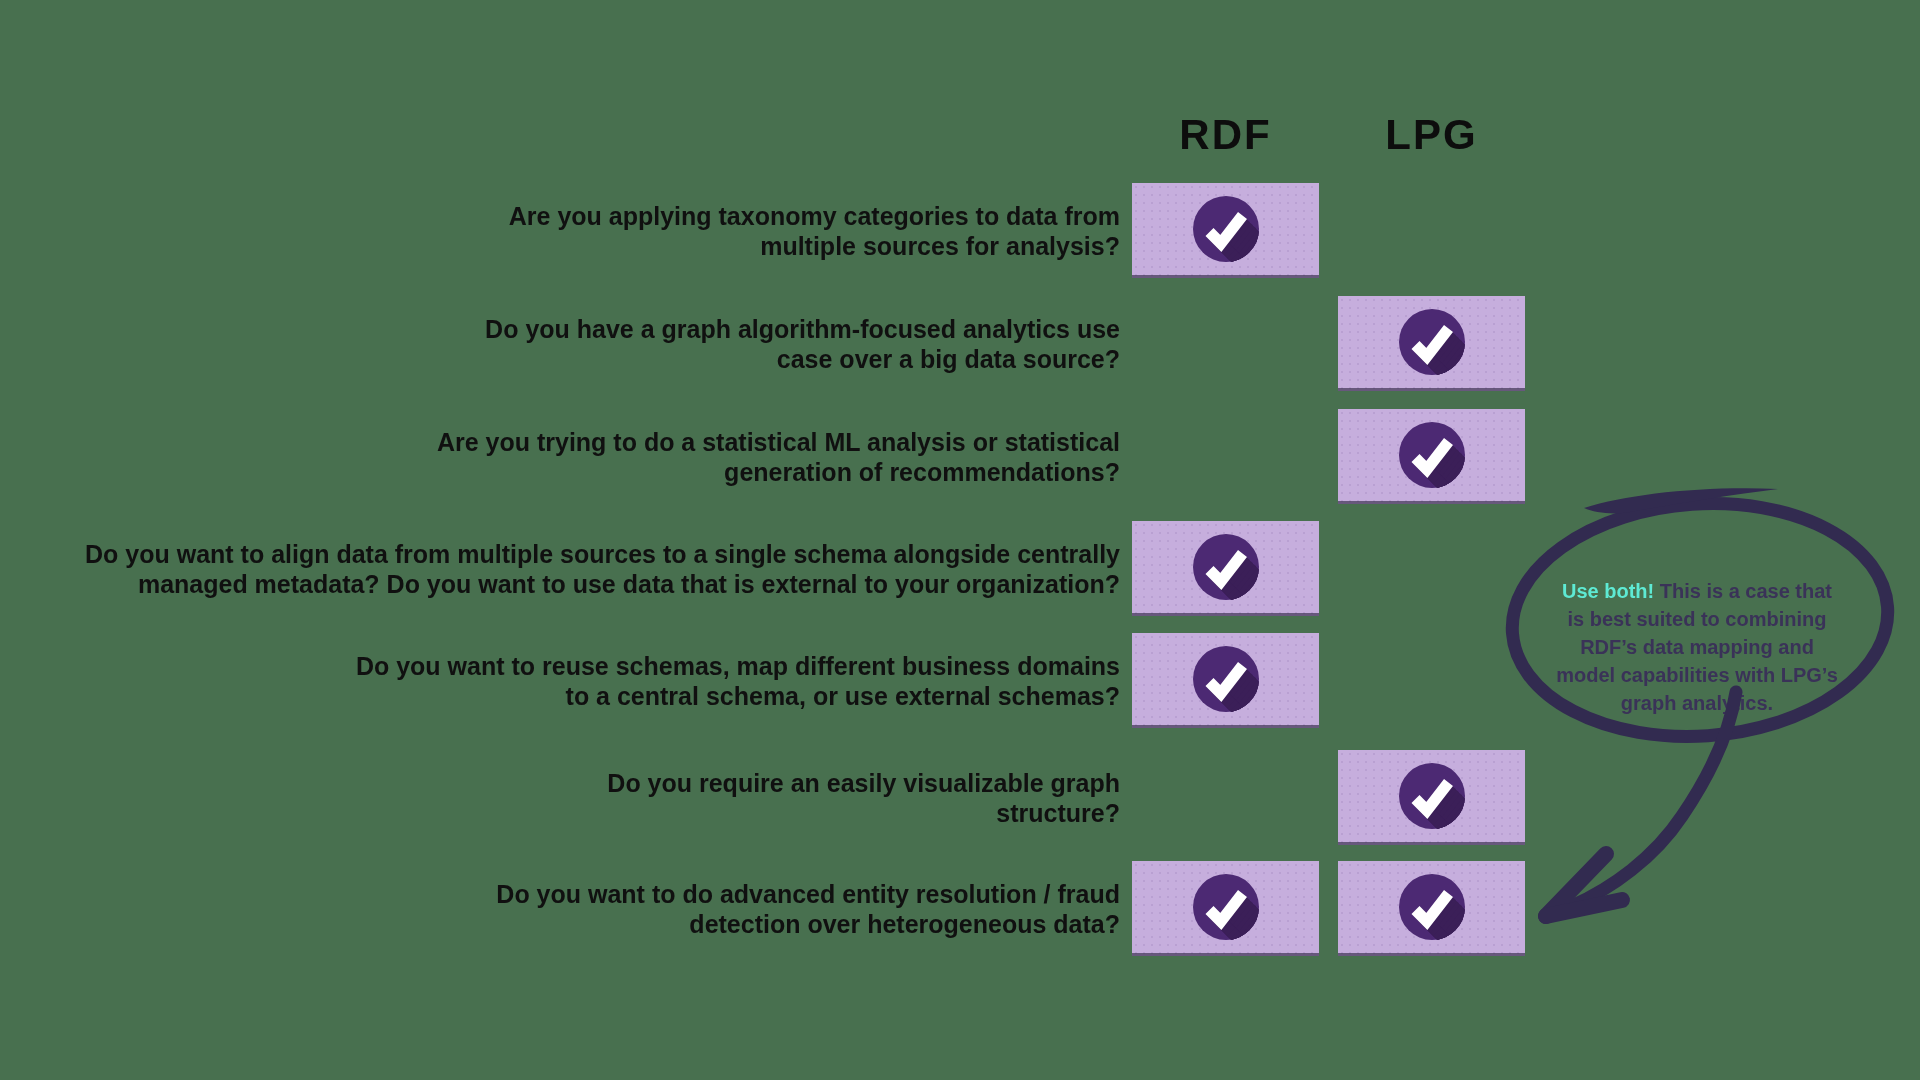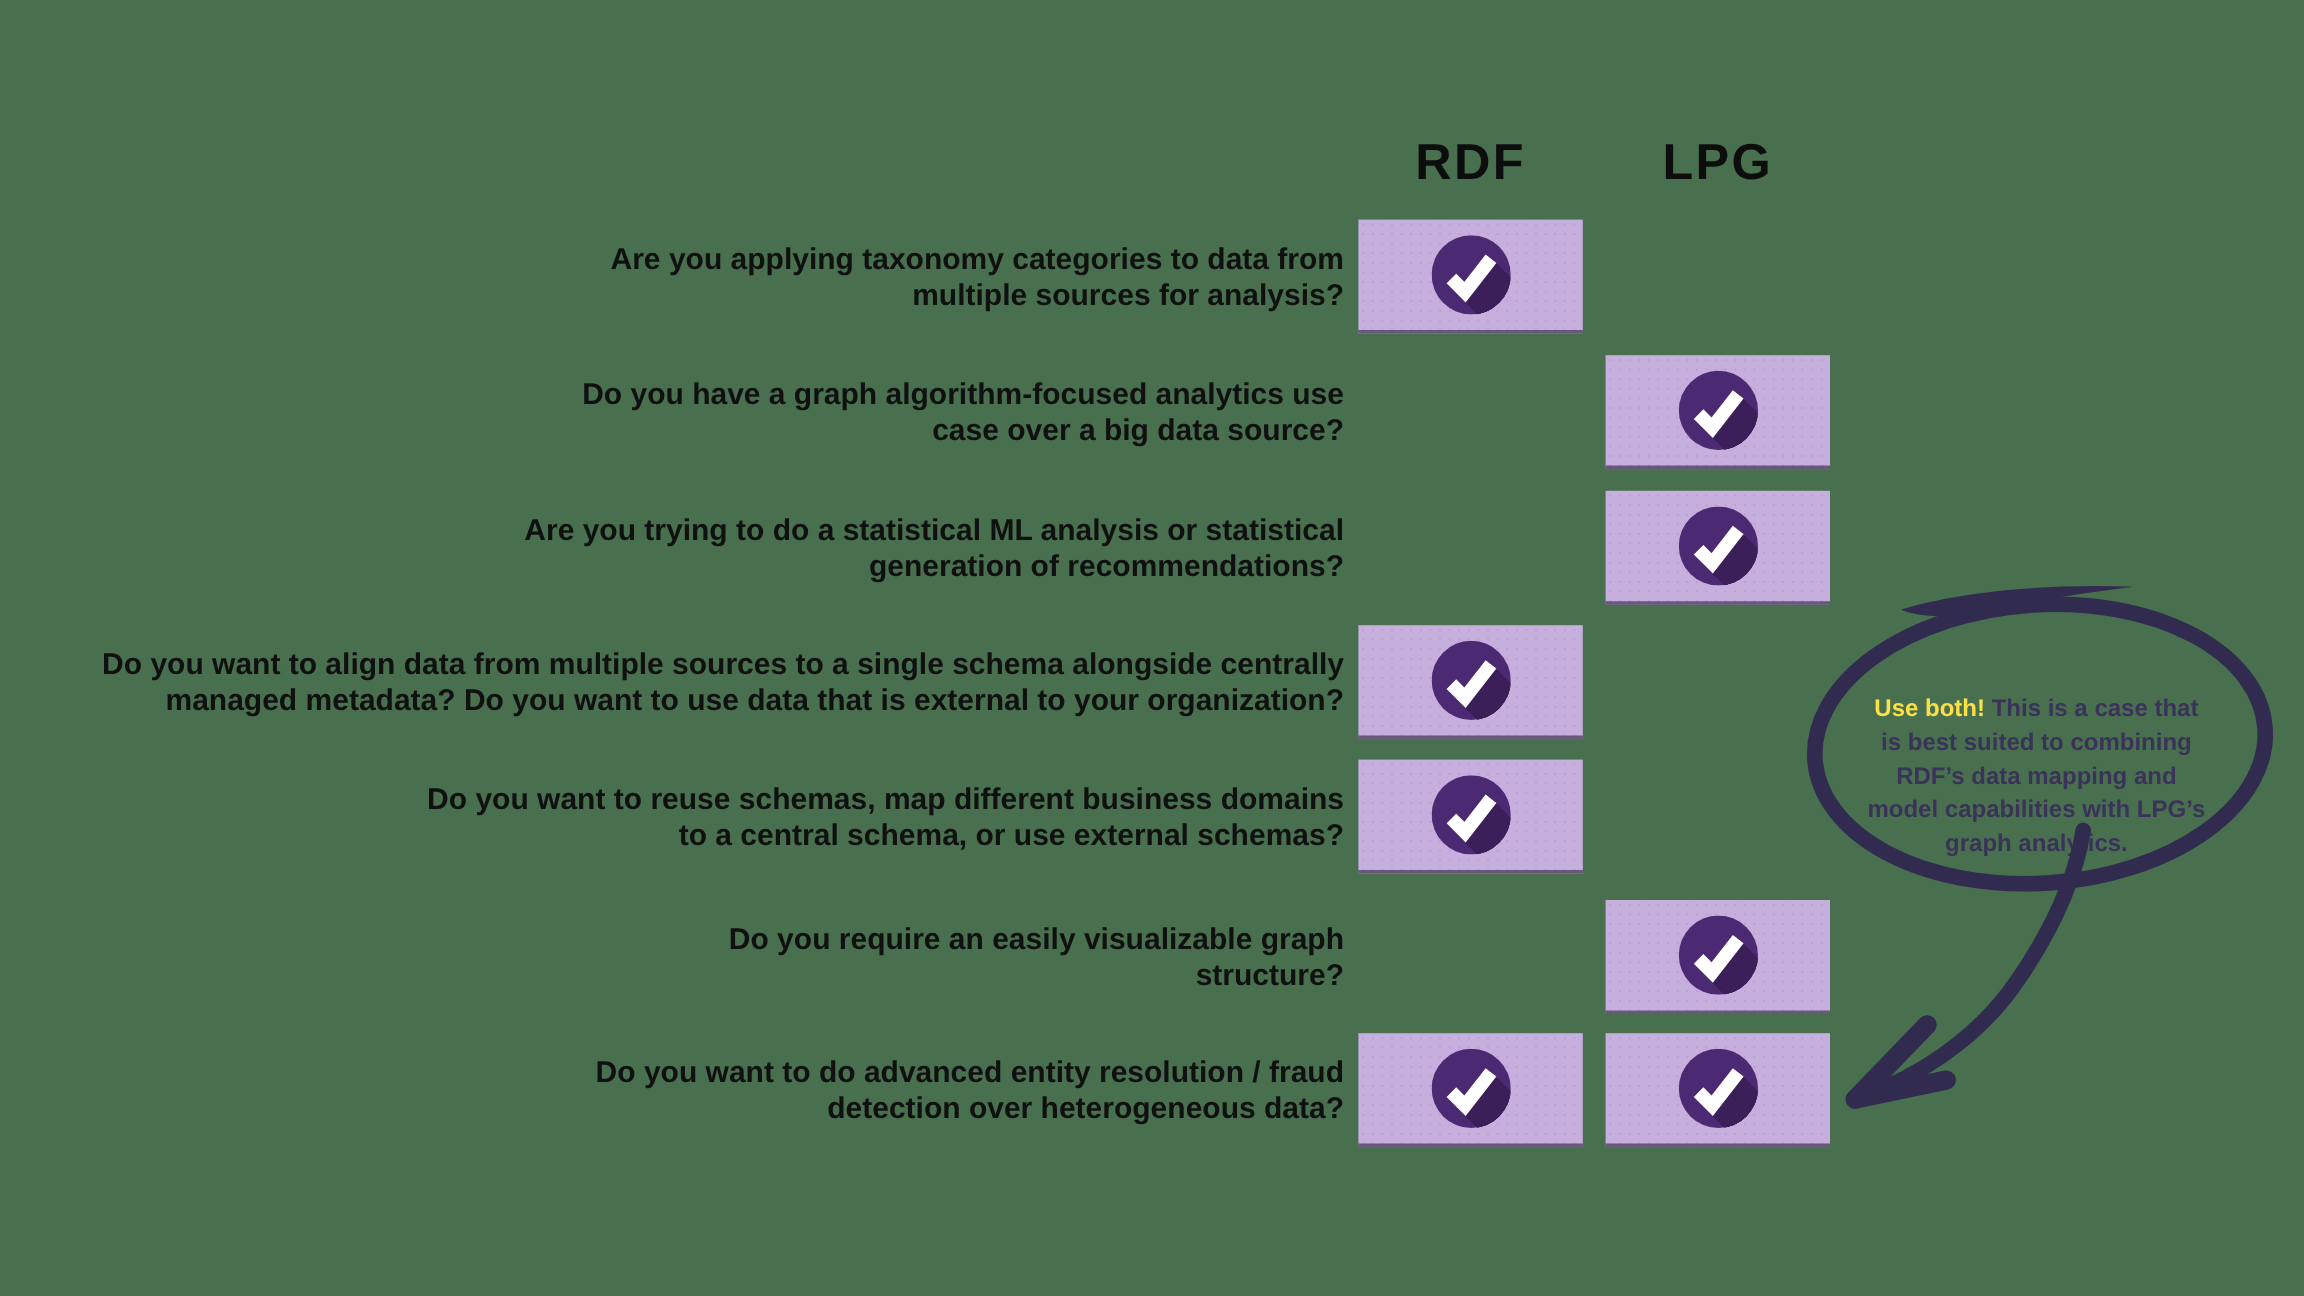--- a/index.html
+++ b/index.html
@@ -29,21 +29,21 @@
     display:flex;align-items:center;justify-content:center;
     box-sizing:border-box;
   }
   .cell svg{display:block;}
 
   .bubble-text{
     position:absolute;left:1553px;top:549px;width:288px;
     text-align:center;font-size:20px;font-weight:700;line-height:28px;
     color:#3a3258;white-space:pre-line;
   }
-  .bubble-text .hl{color:#fde047;}
+  .bubble-text .hl{color:#5eead4;}
 
   #annotation{position:absolute;left:1480px;top:400px;width:440px;height:560px;}
 </style>
 </head>
 <body>
 
 <div id="canvas" style="background: rgb(72, 112, 79);">
 
   <div id="hdr-rdf" class="col-header">RDF</div>
   <div id="hdr-lpg" class="col-header">LPG</div>

